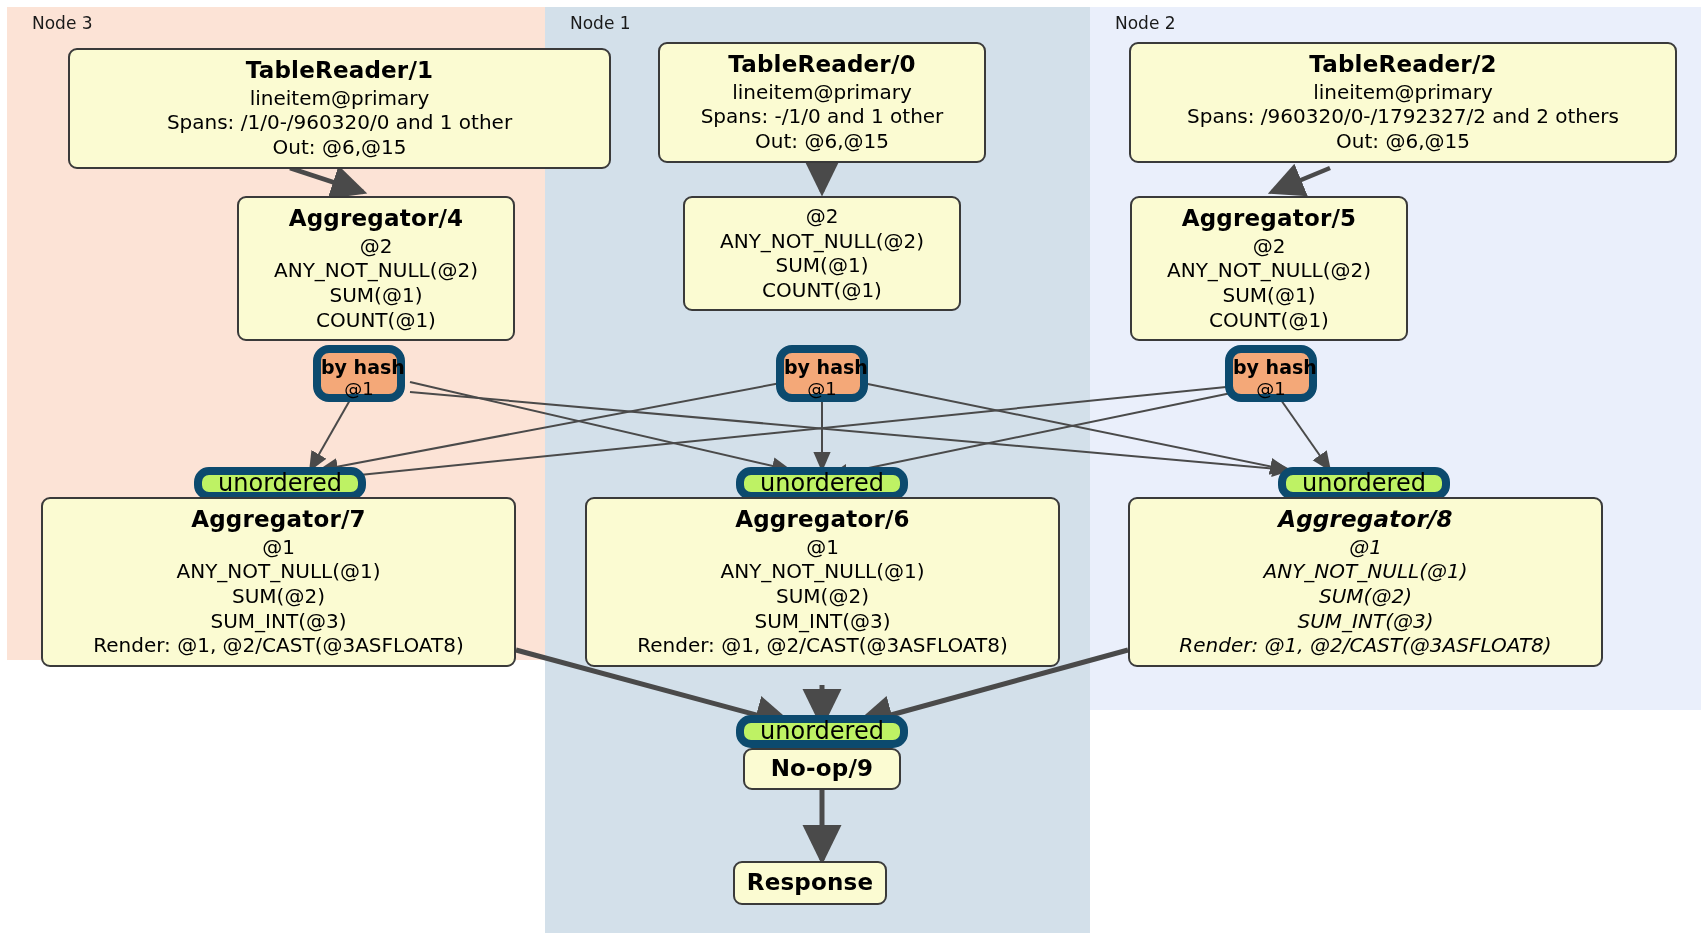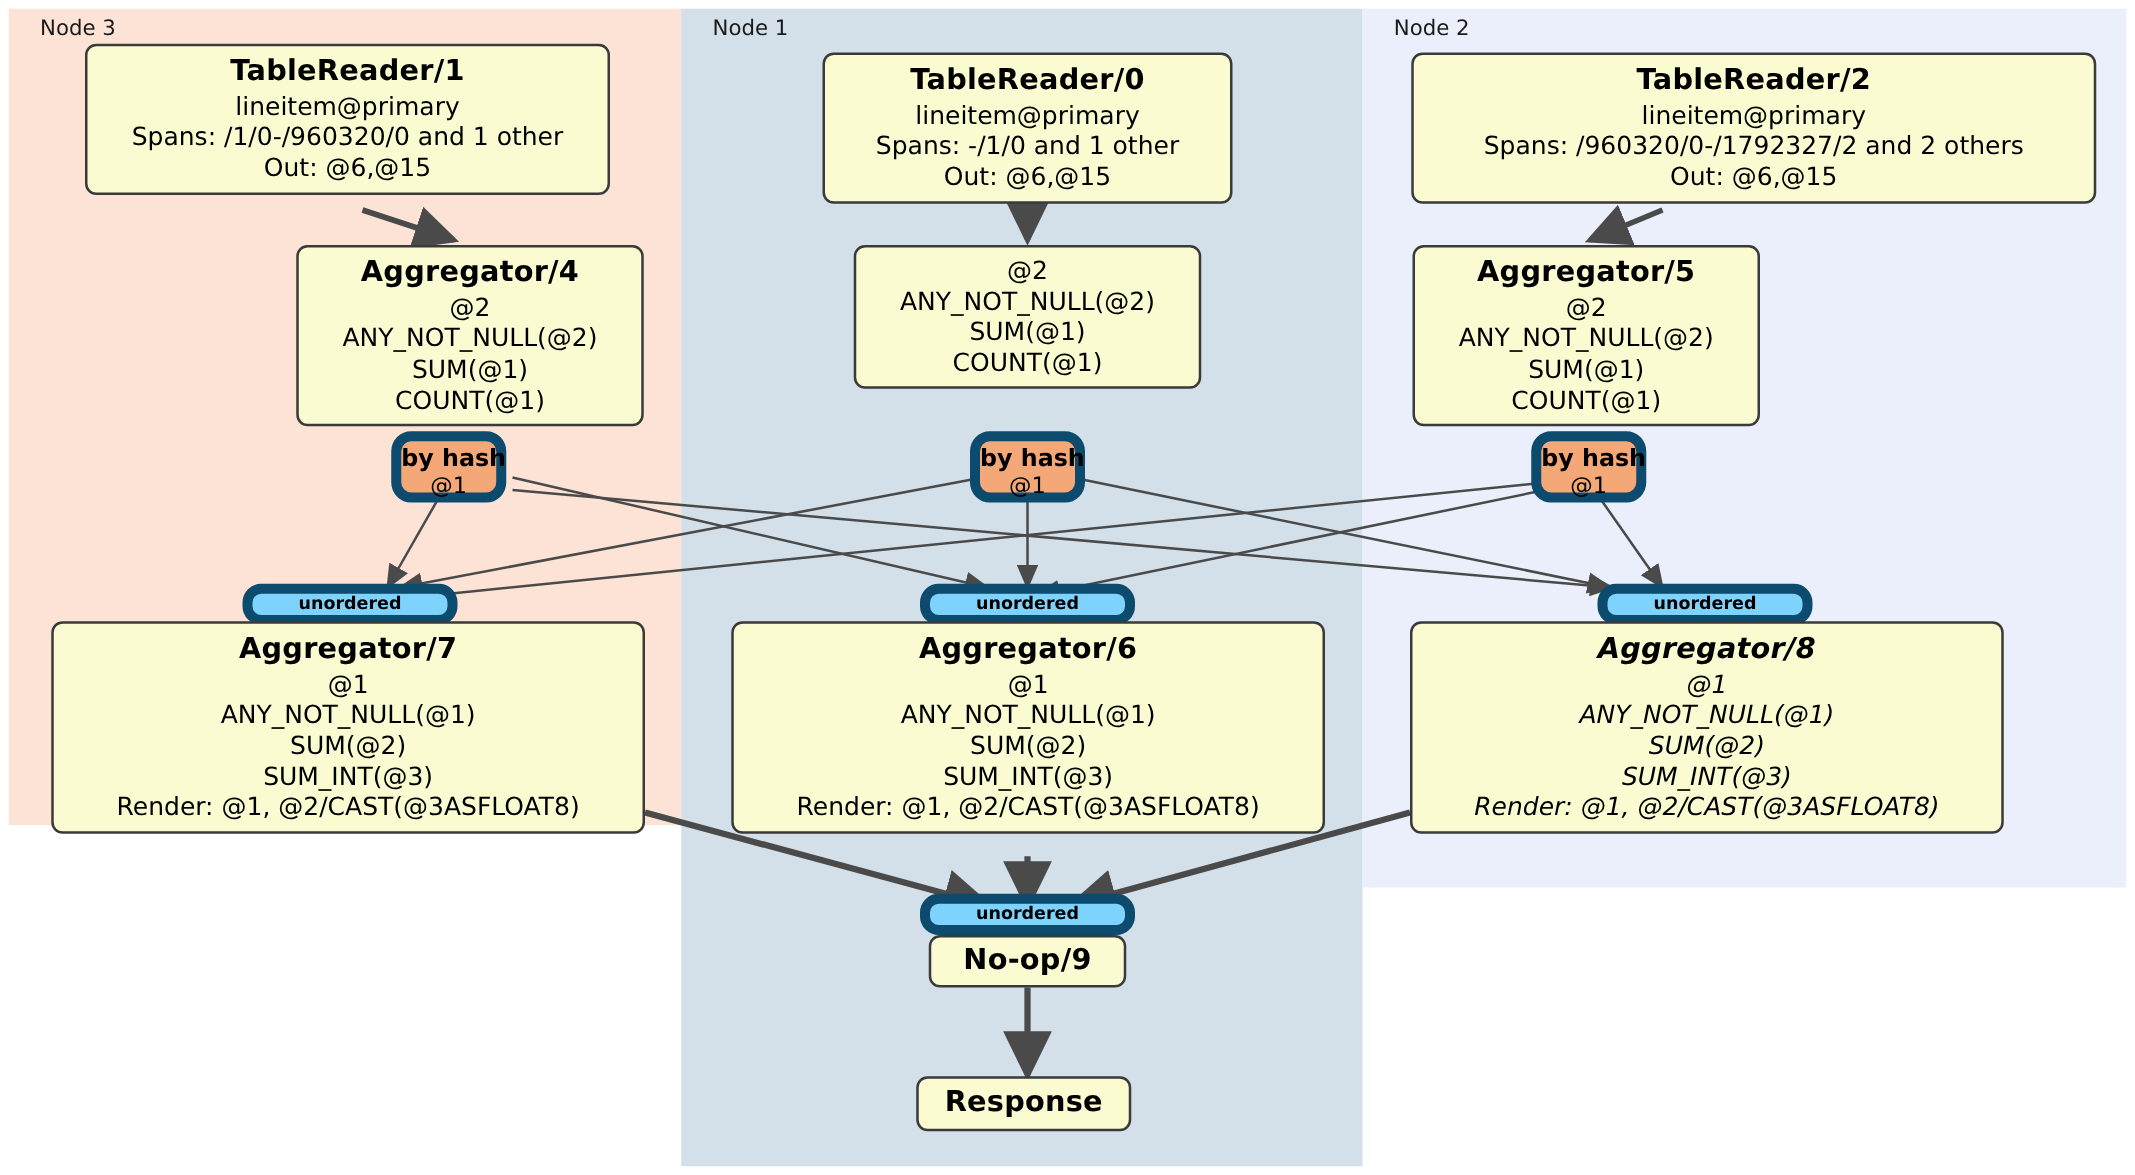--- a/index.html
+++ b/index.html
@@ -86,24 +86,24 @@
     padding-top: 4px;
   }
   .badge-hash .b-top {
     font-weight: bold;
     font-size: 19px;
   }
   .badge-hash .b-sub {
     font-size: 18px;
   }
   .badge-unordered {
-    background: #7dd3fc;
+    background: #bef264;
     border-radius: 15px;
-    font-weight: bold;
-    font-size: 14px;
+    font-weight: normal;
+    font-size: 24px;
     display: flex;
     align-items: center;
     justify-content: center;
   }
 </style>
 </head>
 <body>
 
 <div id="canvas">
 
@@ -145,21 +145,21 @@
     <path d="M 822 472 L 822 496" stroke="#4a4a4a" stroke-width="4" fill="none"></path>
     <path d="M 1364 472 L 1364 496" stroke="#4a4a4a" stroke-width="4" fill="none"></path>
 
     <path d="M 516 650 L 790 724" stroke="#4a4a4a" stroke-width="5" fill="none" marker-end="url(#arrow-thick)"></path>
     <path d="M 822 685 L 822 724" stroke="#4a4a4a" stroke-width="5" fill="none" marker-end="url(#arrow-thick)"></path>
     <path d="M 1128 650 L 858 724" stroke="#4a4a4a" stroke-width="5" fill="none" marker-end="url(#arrow-thick)"></path>
 
     <path d="M 822 790 L 822 860" stroke="#4a4a4a" stroke-width="5" fill="none" marker-end="url(#arrow-thick)"></path>
   </svg>
 
-  <div class="proc-box" style="left:68px; top:35px; width:420px;">
+  <div class="proc-box" style="left:68px; top:48px; width:543px;">
     <div class="proc-title">TableReader/1</div>
     <div class="proc-line">lineitem@primary</div>
     <div class="proc-line">Spans: /1/0-/960320/0 and 1 other</div>
     <div class="proc-line">Out: @6,@15</div>
   </div>
 
   <div class="proc-box" style="left:658px; top:42px; width:328px;">
     <div class="proc-title">TableReader/0</div>
     <div class="proc-line">lineitem@primary</div>
     <div class="proc-line">Spans: -/1/0 and 1 other</div>
@@ -251,17 +251,17 @@
   </div>
 
   <div class="badge badge-unordered" style="left:736px; top:715px; width:172px; height:33px;">
     <span>unordered</span>
   </div>
 
   <div class="proc-box proc-compact" style="left:743px; top:748px; width:158px; height:42px;">
     <div class="proc-title">No-op/9</div>
   </div>
 
-  <div class="proc-box proc-compact" style="left:733px; top:861px; width:172px; height:44px;">
+  <div class="proc-box proc-compact" style="left:733px; top:861px; width:154px; height:44px;">
     <div class="proc-title">Response</div>
   </div>
 
 </div>
 
 </body></html>

